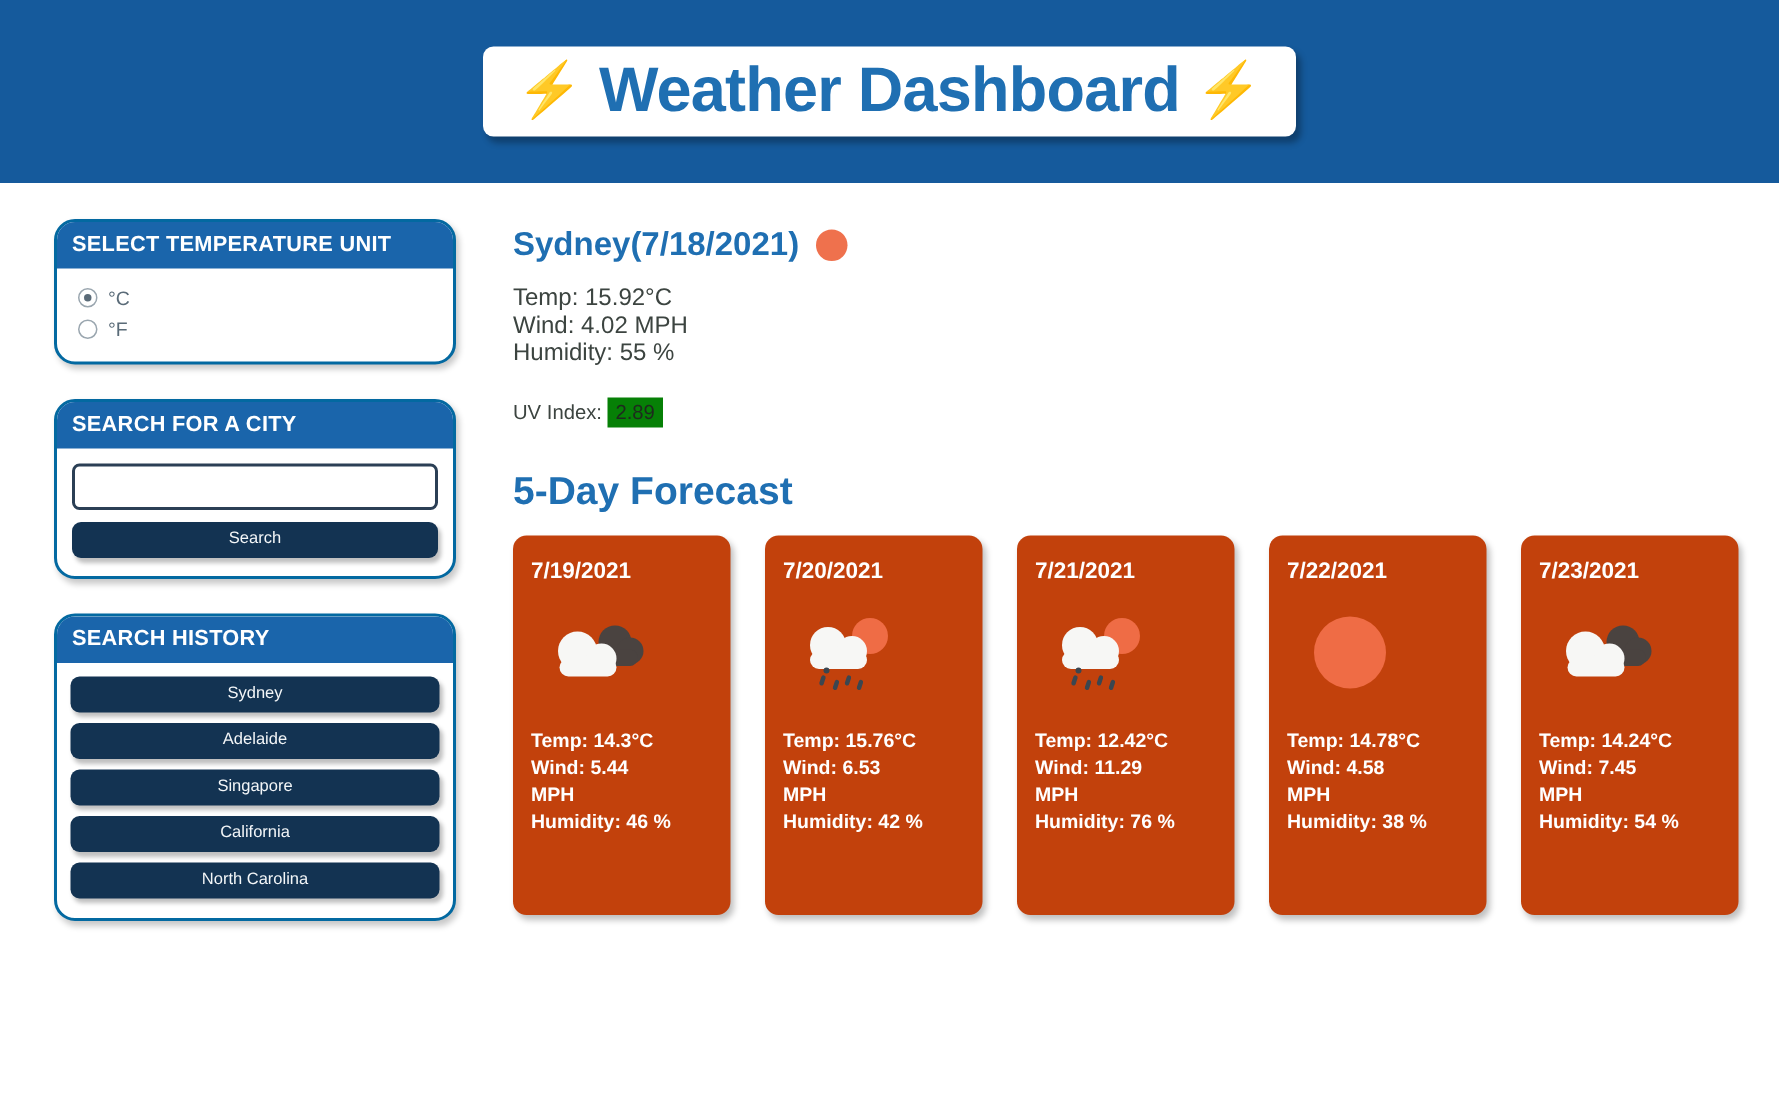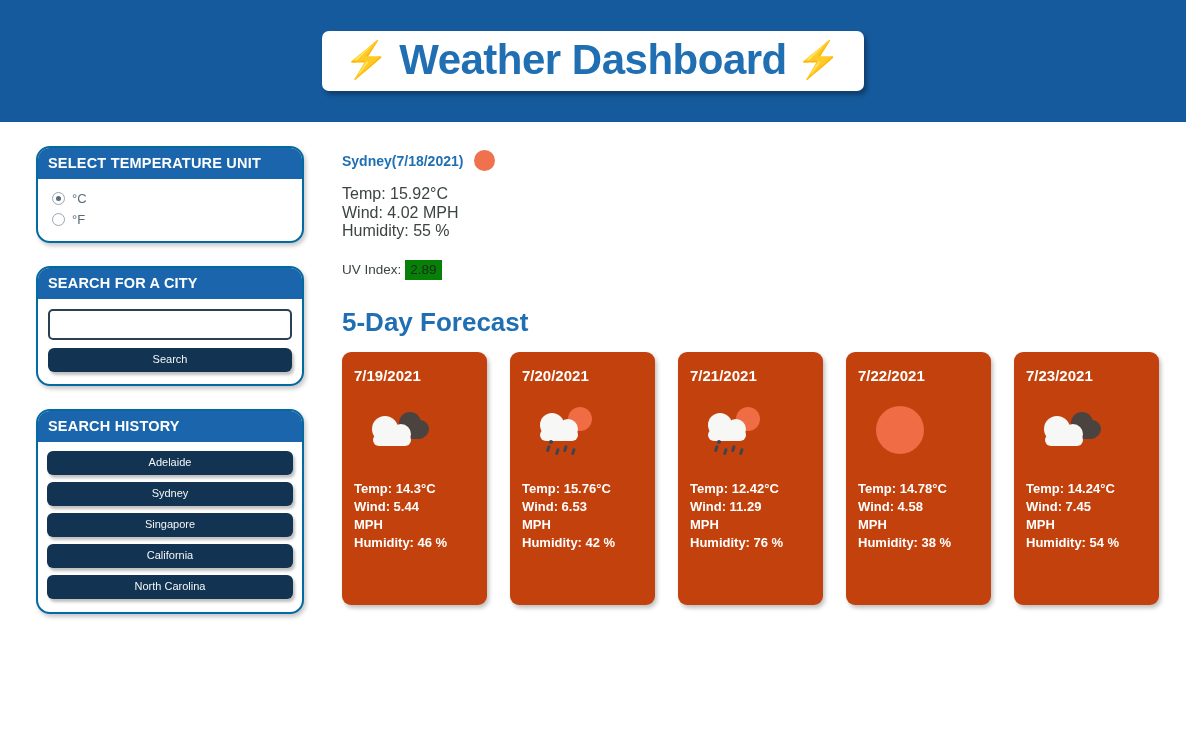--- a/index.html
+++ b/index.html
@@ -137,21 +137,21 @@
   .history-body .btn-dark:last-child { margin-bottom: 0; }
 
   
   .main {
     margin-left: 38px;
     padding-top: 4px;
     flex: 1 1 auto;
   }
   .city-title {
     color: #1f6fb2;
-    font-size: 14px;
+    font-size: 22px;
     font-weight: bold;
     display: flex;
     align-items: center;
     gap: 11px;
     margin: 0 0 14px 0;
   }
   .sun-dot {
     width: 21px; height: 21px;
     border-radius: 50%;
     background: #ef714d;
@@ -251,22 +251,22 @@
       <div class="panel-head">SEARCH FOR A CITY</div>
       <div class="panel-body">
         <input class="search-input" type="text" placeholder="" style="">
         <button class="btn-dark">Search</button>
       </div>
     </div>
 
     <div class="panel">
       <div class="panel-head">SEARCH HISTORY</div>
       <div class="panel-body history-body">
+        <button class="btn-dark">Sydney</button>
         <button class="btn-dark">Adelaide</button>
-        <button class="btn-dark">Sydney</button>
         <button class="btn-dark">Singapore</button>
         <button class="btn-dark">California</button>
         <button class="btn-dark">North Carolina</button>
       </div>
     </div>
 
   </div>
 
   <div class="main">
 

